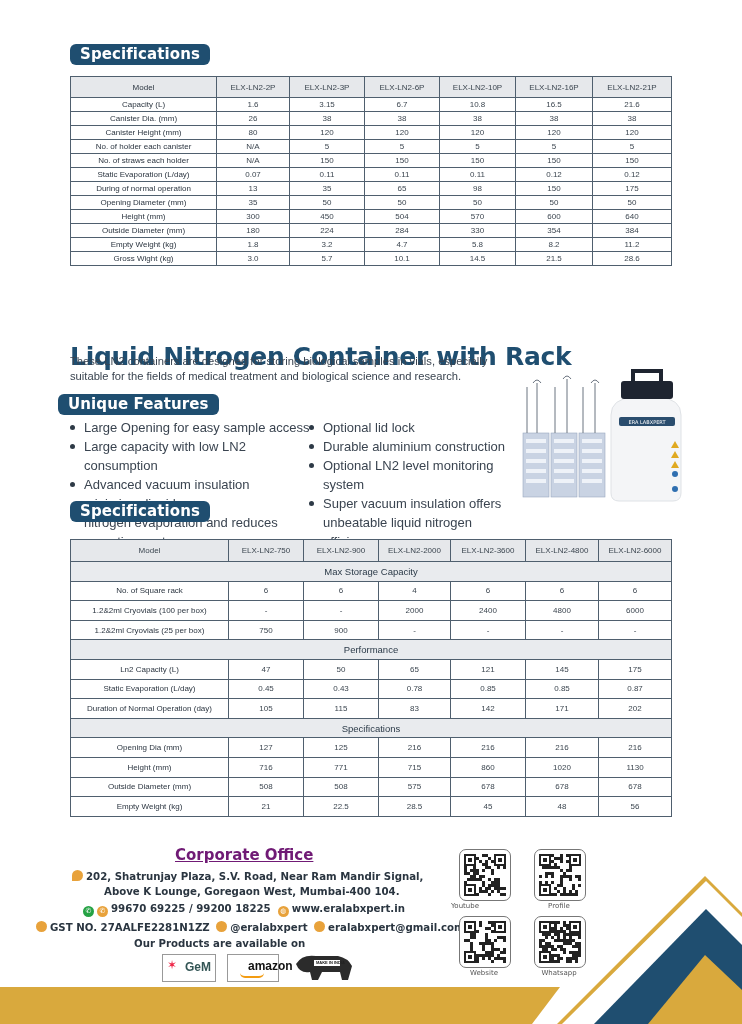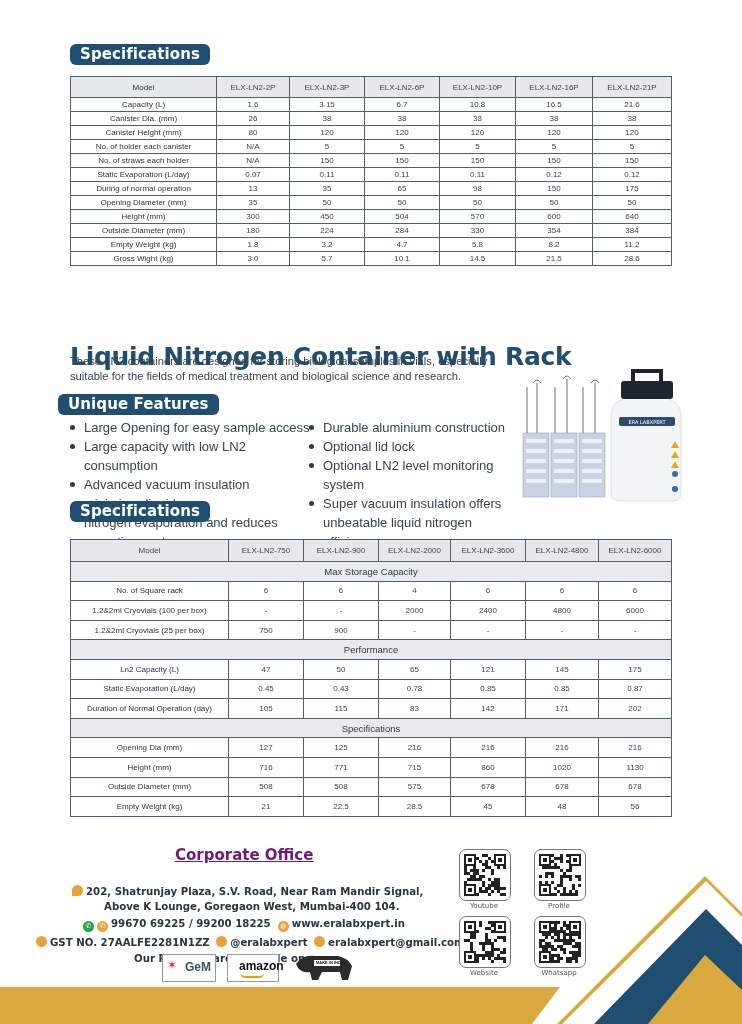--- a/index.html
+++ b/index.html
@@ -19,21 +19,21 @@
   .h-main{position:absolute;left:70px;top:342px;font-family:"DejaVu Sans",sans-serif;font-weight:bold;font-size:25px;color:#1f4e70;letter-spacing:-0.3px;}
   .intro{position:absolute;left:70px;top:354px;width:430px;font-size:11.2px;line-height:15px;color:#3a4450;}
   .feat{position:absolute;font-size:13px;line-height:19px;color:#3a4450;list-style:none;margin:0;padding:0;}
   .feat li{position:relative;padding-left:14px;}
   .feat li .dot{position:absolute;left:0;top:7px;width:5px;height:5px;border-radius:50%;background:#2e3a46;}
   .feat li .cont{display:block;}
   #featL{left:70px;top:418px;width:240px;}
   #featR{left:309px;top:418px;width:200px;}
   .prod{position:absolute;left:515px;top:365px;width:170px;height:140px;}
   .corp-title{position:absolute;left:175px;top:846px;font-family:"DejaVu Sans",sans-serif;font-size:15px;font-weight:bold;color:#701a75;text-decoration:underline;}
-  .corp-line{position:absolute;font-family:"DejaVu Sans",sans-serif;font-weight:bold;font-size:10.2px;color:#2a3540;white-space:nowrap;margin-top:15px;}
+  .corp-line{position:absolute;font-family:"DejaVu Sans",sans-serif;font-weight:bold;font-size:10.2px;color:#2a3540;white-space:nowrap;}
   .ico{display:inline-block;width:11px;height:11px;border-radius:50%;vertical-align:-1px;margin-right:3px;text-align:center;font-size:7px;line-height:11px;color:#fff;}
   .qr{position:absolute;width:50px;height:50px;border:1.5px solid #777;border-radius:7px;background:#fff;}
   .qr svg{position:absolute;left:4px;top:4px;}
   .qrlbl{position:absolute;font-family:"DejaVu Sans",sans-serif;font-size:7px;color:#555;width:54px;text-align:center;}
   .logo{position:absolute;border:1px solid #999;background:#fff;}
 </style>
 </head>
 <body>
 
 <svg style="position:absolute;left:0;top:0;" width="742" height="1024">
@@ -177,22 +177,22 @@
 
 <div class="h-main">Liquid Nitrogen Container with Rack</div>
 <div class="intro">These LN2 containers are designed for storing biological samples in vials, especially suitable for the fields of medical treatment and biological science and research.</div>
 <div class="pill" style="left:58px;top:394px;">Unique Features</div>
 <ul class="feat" id="featL">
     <li><span class="dot"></span><span>Large Opening for easy sample access</span></li>
     <li><span class="dot"></span><span>Large capacity with low LN2 consumption</span></li>
     <li><span class="dot"></span><span>Advanced vacuum insulation minimizes liquid</span><span class="cont">nitrogen evaporation and reduces operating costs.</span></li>
   </ul>
 <ul class="feat" id="featR">
+    <li><span class="dot"></span><span>Optional lid lock</span></li>
     <li><span class="dot"></span><span>Durable aluminium construction</span></li>
-    <li><span class="dot"></span><span>Optional lid lock</span></li>
     <li><span class="dot"></span><span>Optional LN2 level monitoring system</span></li>
     <li><span class="dot"></span><span>Super vacuum insulation offers</span><span class="cont">unbeatable liquid nitrogen efficiency</span></li>
   </ul>
 
 <div class="prod">
   <svg width="170" height="140">
 
     <g fill="#c9d3e3" stroke="#9aa9c0" stroke-width="0.6">
       <rect x="8" y="68" width="26" height="64"></rect>
       <rect x="36" y="68" width="26" height="64"></rect>
@@ -371,21 +371,21 @@
   <span class="ico" style="background:#e8a23b;margin-left:3px;"></span><span>@eralabxpert</span>
   <span class="ico" style="background:#e8a23b;margin-left:3px;"></span><span>eralabxpert@gmail.com</span>
 </div>
 <div class="corp-line" style="left:134px;top:938px;">Our Products are available on</div>
 
 <div class="logo" style="left:162px;top:954px;width:52px;height:26px;">
   <span style="position:absolute;left:4px;top:3px;color:#e24;font-size:12px;">✶</span>
   <span style="position:absolute;left:22px;top:5px;font-size:12px;color:#355;font-weight:bold;">GeM</span>
 </div>
 <div class="logo" style="left:227px;top:954px;width:50px;height:26px;">
-  <span style="position:absolute;left:11px;top:4px;font-size:12px;font-weight:bold;color:#111;">amazon</span>
+  <span style="position:absolute;left:20px;top:4px;font-size:12px;font-weight:bold;color:#111;">amazon</span>
   <span style="position:absolute;left:12px;top:18px;width:24px;height:3px;border-bottom:2px solid #f39c12;border-radius:0 0 12px 12px;"></span>
 </div>
 <div style="position:absolute;left:292px;top:950px;width:62px;height:32px;">
   <svg width="62" height="32">
     <path d="M4 14 Q10 4 24 6 L46 6 Q56 8 60 16 L56 30 L50 30 L48 22 L30 22 L26 30 L20 30 L18 22 Q8 24 4 14 Z" fill="#2b2b2b"></path>
     <rect x="22" y="10" width="26" height="6" fill="#fff"></rect>
   </svg>
   <span style="position:absolute;left:24px;top:10px;font-size:4px;color:#222;font-weight:bold;">MAKE IN INDIA</span>
 </div>
 
@@ -456,21 +456,21 @@
       <rect x="36" y="39" width="3" height="3" fill="#222"></rect>
       <rect x="39" y="39" width="3" height="3" fill="#222"></rect>
       <rect x="1" y="1" width="10" height="10" fill="none" stroke="#222" stroke-width="2"></rect>
       <rect x="4" y="4" width="4" height="4" fill="#222"></rect>
       <rect x="31" y="1" width="10" height="10" fill="none" stroke="#222" stroke-width="2"></rect>
       <rect x="34" y="4" width="4" height="4" fill="#222"></rect>
       <rect x="1" y="31" width="10" height="10" fill="none" stroke="#222" stroke-width="2"></rect>
       <rect x="4" y="34" width="4" height="4" fill="#222"></rect>
     </svg>
   </div>
-<div class="qrlbl" style="left:457px;top:902px;">Youtube</div>
+<div class="qrlbl" style="left:438px;top:902px;">Youtube</div>
 <div class="qr" style="left:534px;top:849px;">
     <svg class="qrsvg" width="42" height="42">
       <rect x="12" y="0" width="3" height="3" fill="#222"></rect>
       <rect x="21" y="0" width="3" height="3" fill="#222"></rect>
       <rect x="27" y="0" width="3" height="3" fill="#222"></rect>
       <rect x="15" y="3" width="3" height="3" fill="#222"></rect>
       <rect x="18" y="3" width="3" height="3" fill="#222"></rect>
       <rect x="21" y="3" width="3" height="3" fill="#222"></rect>
       <rect x="12" y="6" width="3" height="3" fill="#222"></rect>
       <rect x="21" y="6" width="3" height="3" fill="#222"></rect>

